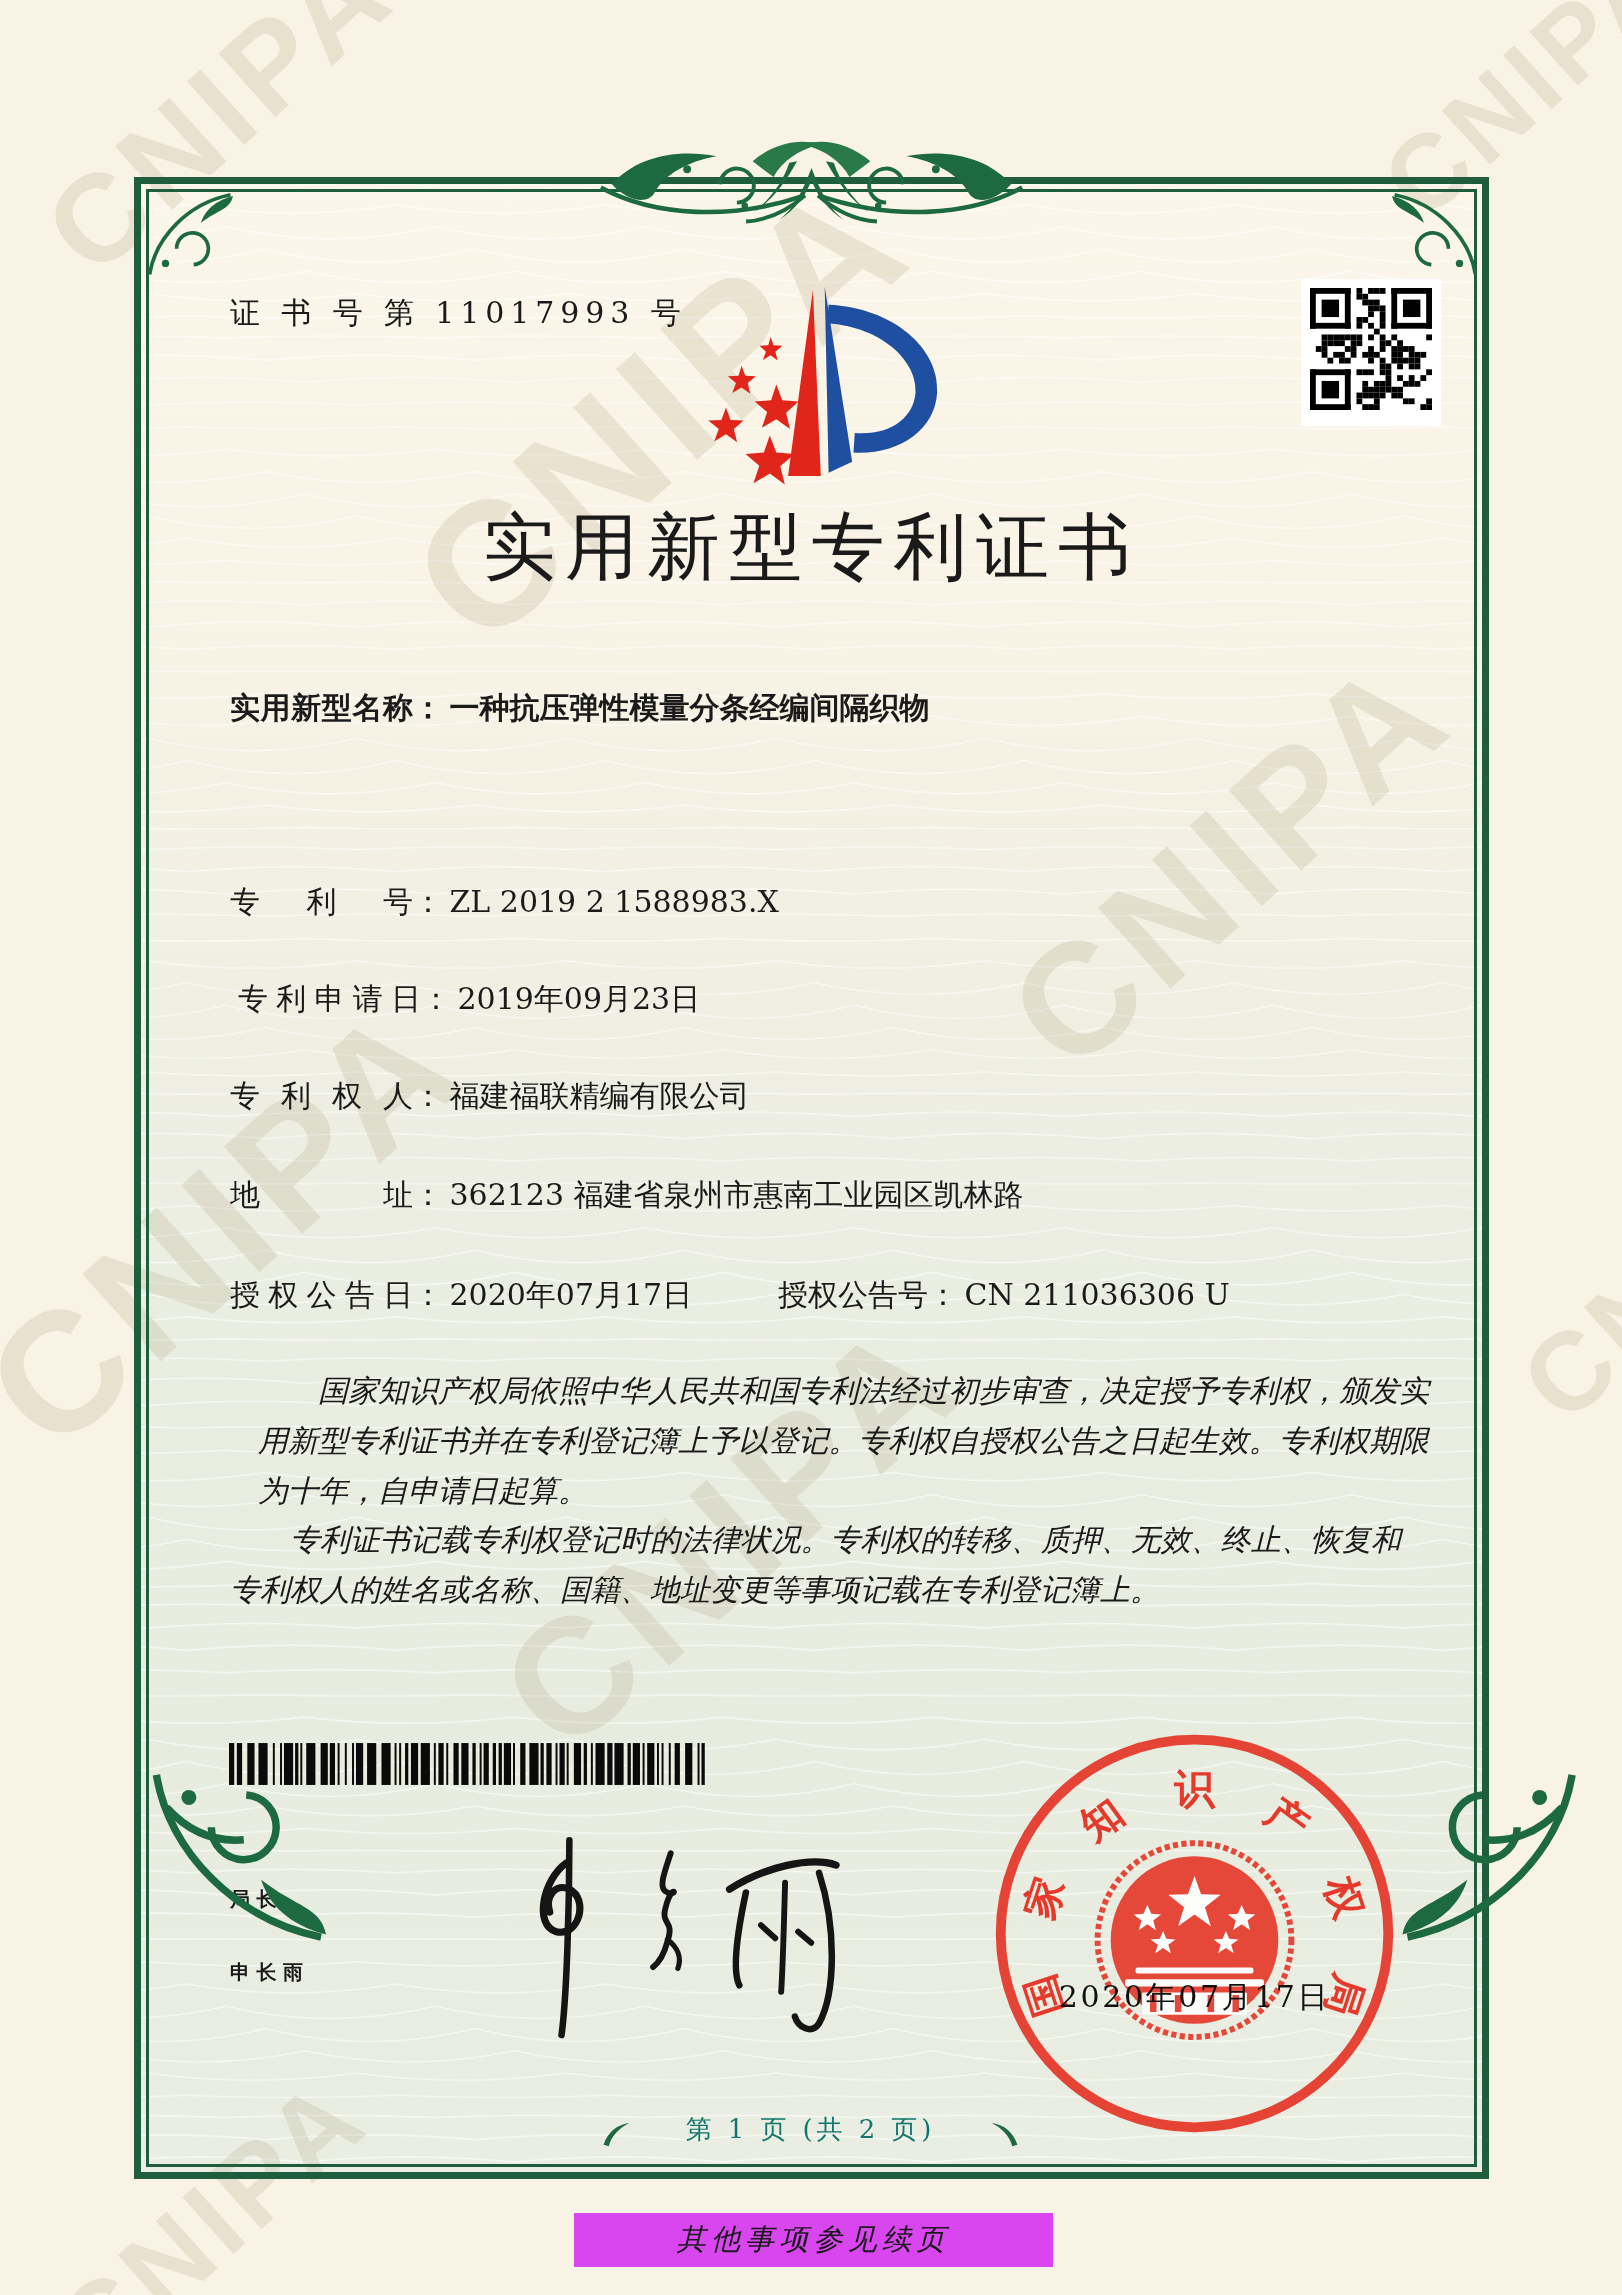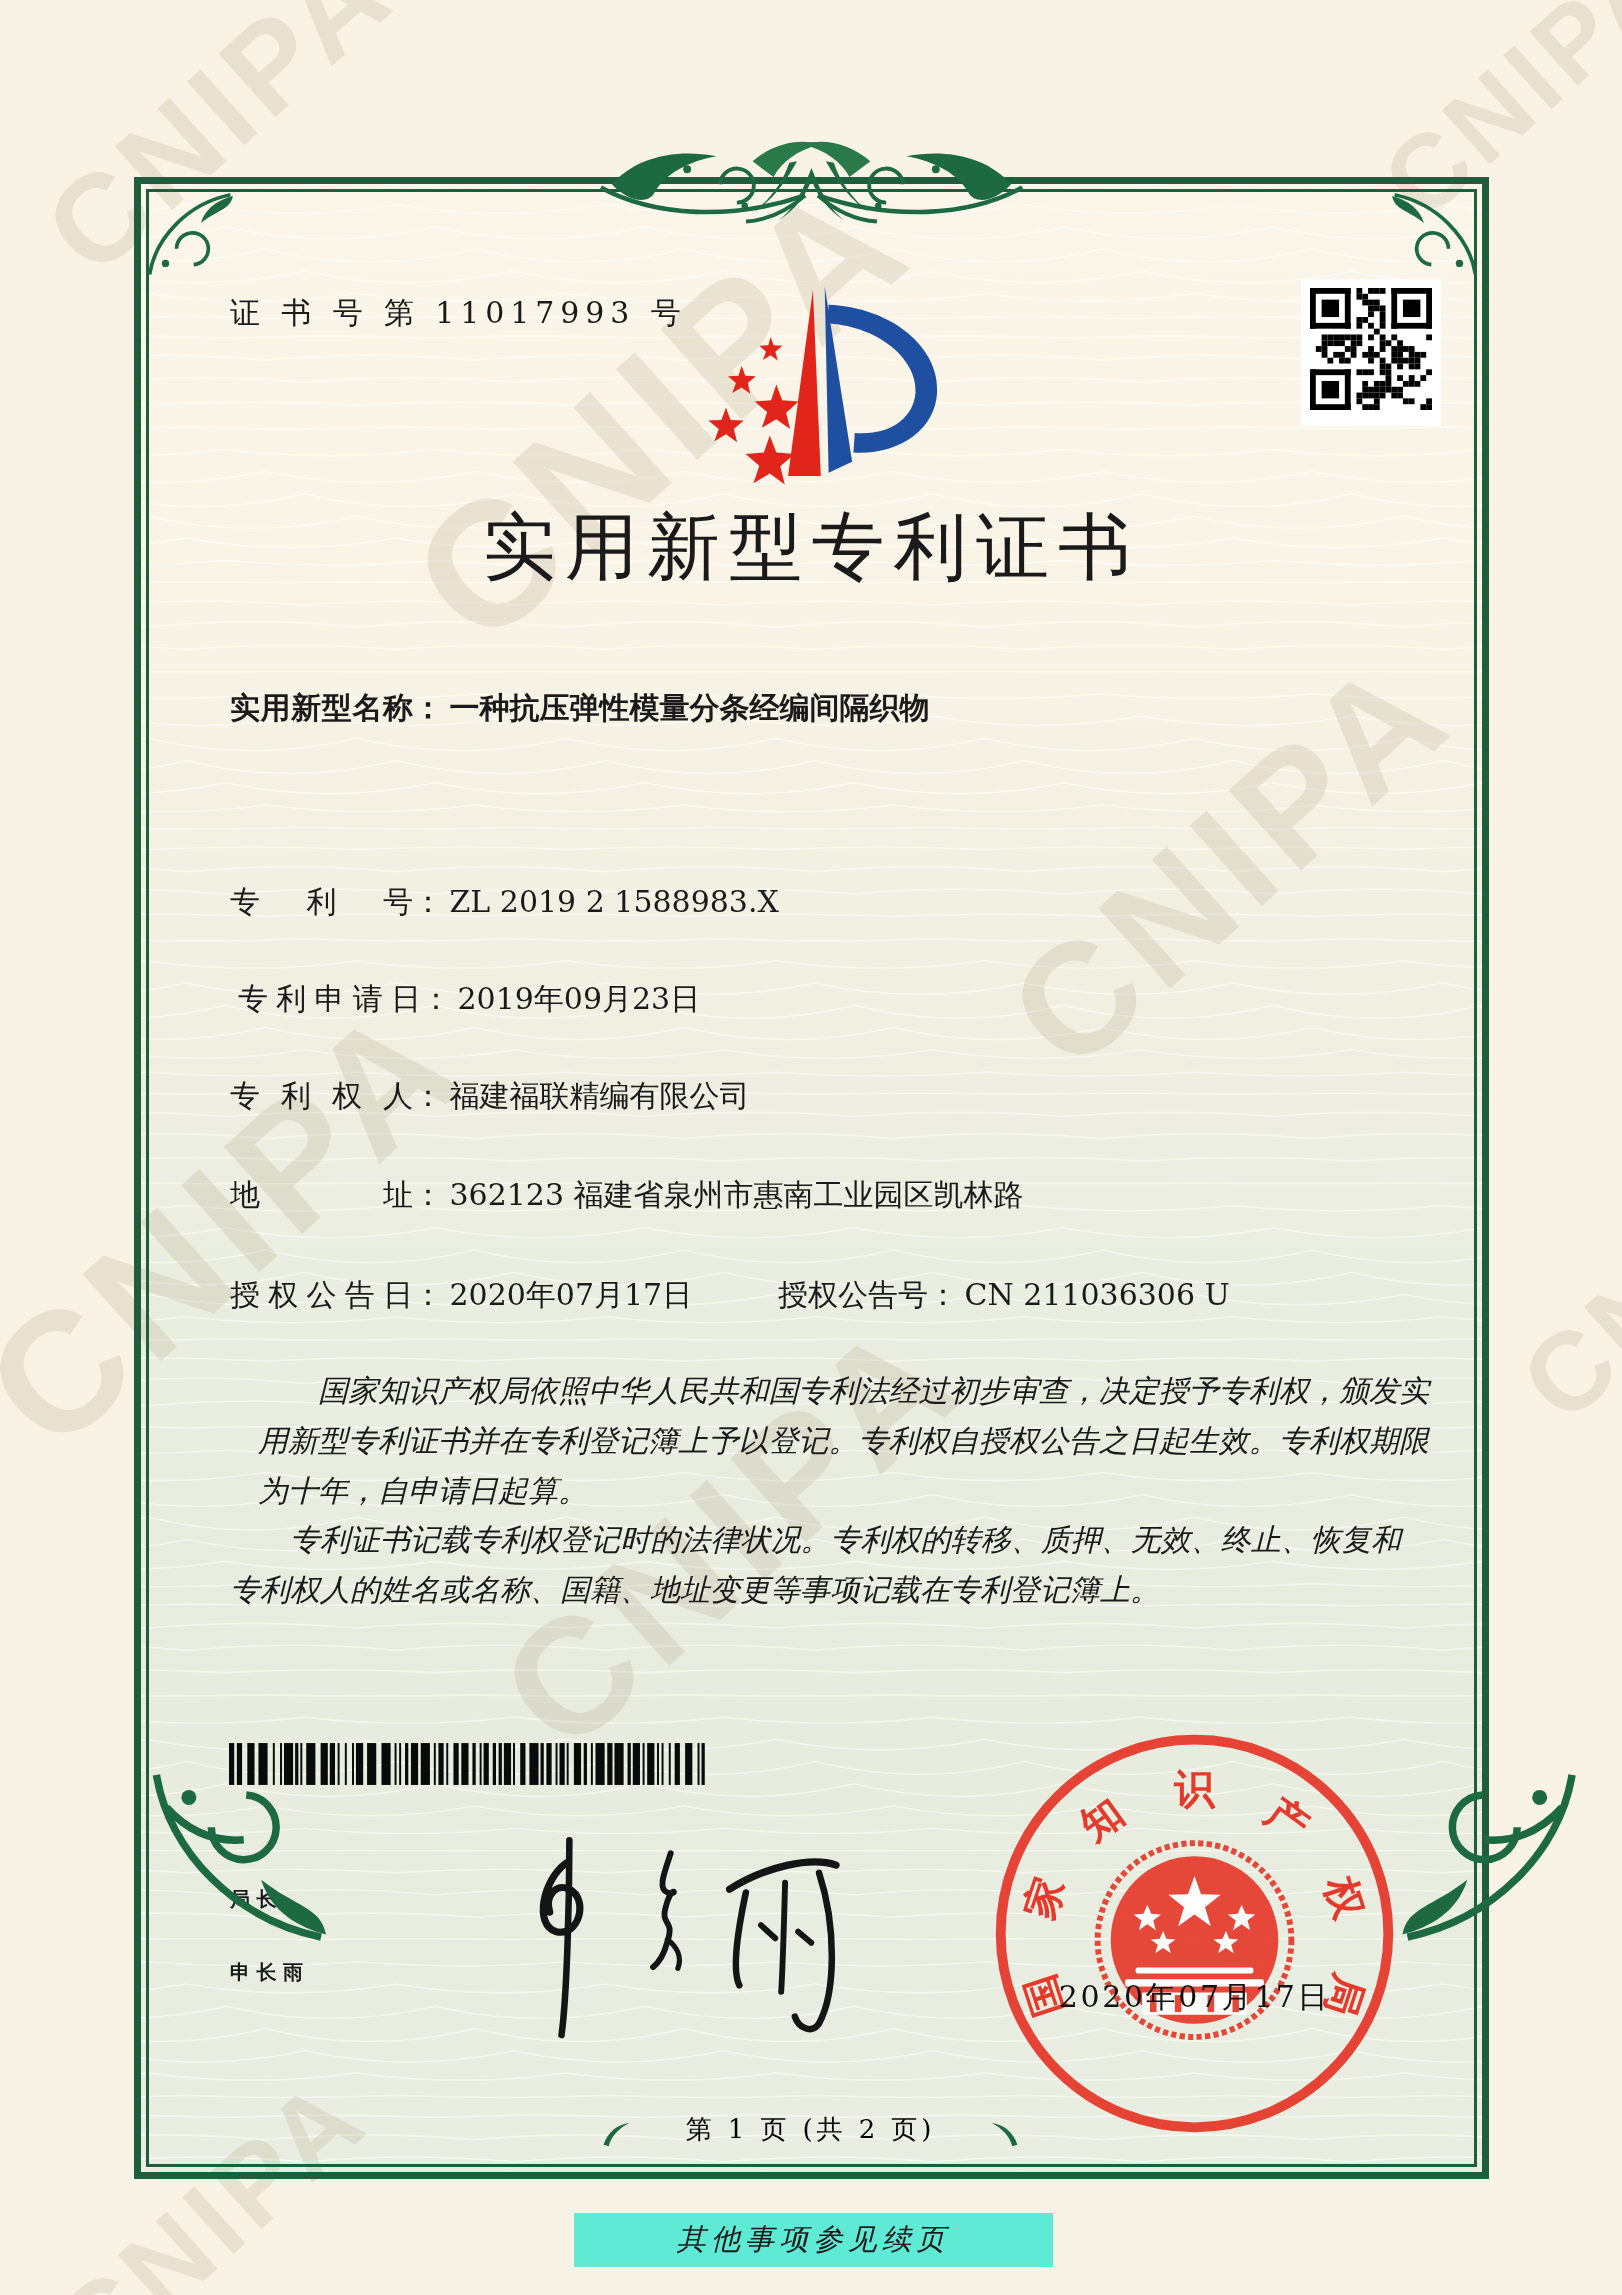--- a/index.html
+++ b/index.html
@@ -50,23 +50,23 @@
   .lab { display:inline-block; width:183px; text-align:justify; text-align-last:justify; vertical-align:top; }
   .colon { display:inline-block; margin-right:6.5px; }
   .fgroup2 { position:absolute; left:548px; top:0; white-space:nowrap; }
   .para {
     position:absolute; left:230px; width:1171px; font-size:30px; line-height:50px;
     text-indent:60px; font-style:italic; text-align:justify;
   }
   .director { position:absolute; left:230px; font-family:"Liberation Sans","DejaVu Sans",sans-serif;
     font-weight:600; font-size:20px; letter-spacing:6.5px; }
   .footer-page { position:absolute; left:0; top:2112px; width:1353px; margin-left:134px;
-    text-align:center; font-size:26px; letter-spacing:3.9px; color:#000000; }
+    text-align:center; font-size:26px; letter-spacing:3.9px; color:#0f766e; }
   .note-band { position:absolute; left:574px; top:2213px; width:479px; height:54px;
-    background:#5eead4; z-index:3; display:flex; align-items:center; justify-content:center; }
+    background:#d946ef; z-index:3; display:flex; align-items:center; justify-content:center; }
   .note-band div { font-size:29px; font-style:italic; letter-spacing:5.2px; }
   
   .seal { position:absolute; left:985px; top:1724px; width:419px; height:419px; z-index:3; }
   .seal-char { font-size:62px; font-weight:bold; fill:#e53a2b; text-anchor:middle;
     font-family:"DejaVu Serif","Liberation Serif",serif; }
   .seal-date { position:absolute; left:985px; top:1977px; width:419px; text-align:center;
     font-size:30px; letter-spacing:2.6px; color:#111; z-index:3; }
   .qr-quiet { position:absolute; left:1301px; top:279px; width:140px; height:147px; background:#fff; }
 </style>
 </head>

